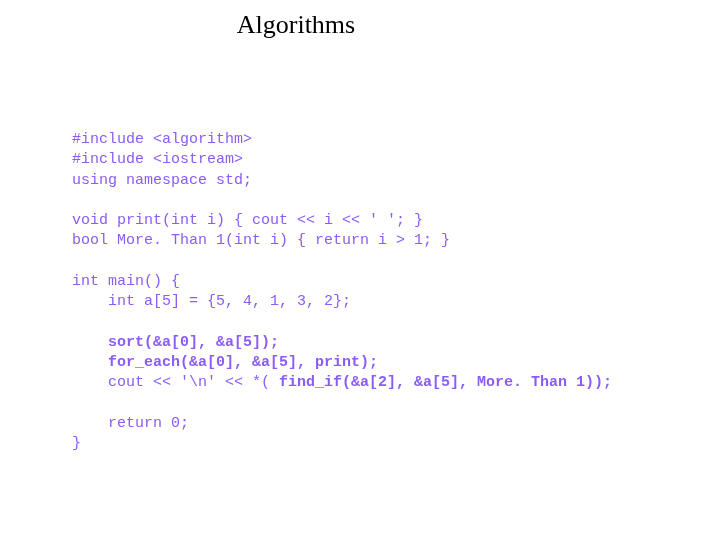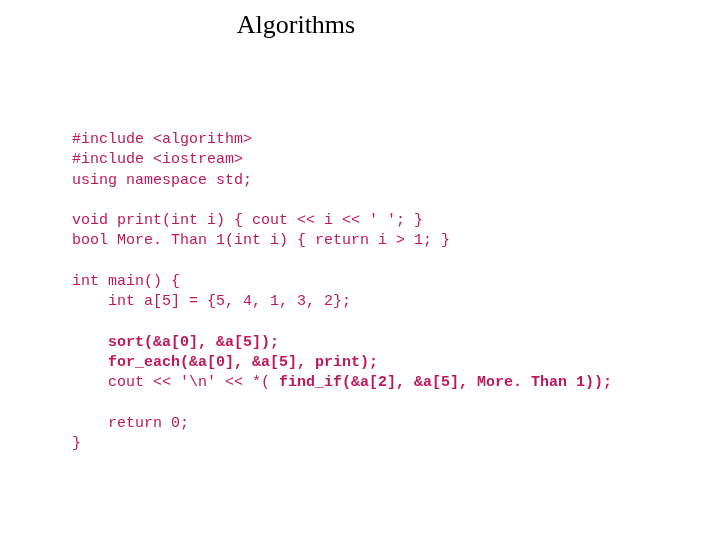--- a/index.html
+++ b/index.html
@@ -25,21 +25,21 @@
     font-size: 26px;
     color: #000;
   }
   .code {
     position: absolute;
     top: 130px;
     left: 72px;
     font-family: "Courier New", Courier, monospace;
     font-size: 15px;
     line-height: 1.35;
-    color: #be185d;
+    color: #8b5cf6;
     white-space: pre;
   }
   .code b {
     font-weight: bold;
   }
 </style>
 </head>
 <body>
 
 <div class="slide">

